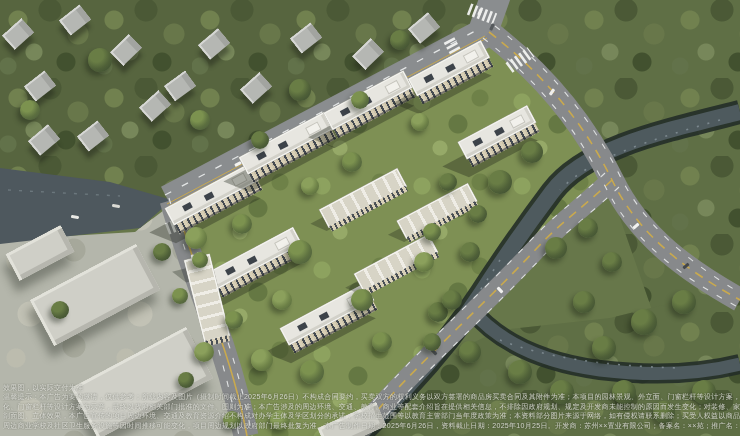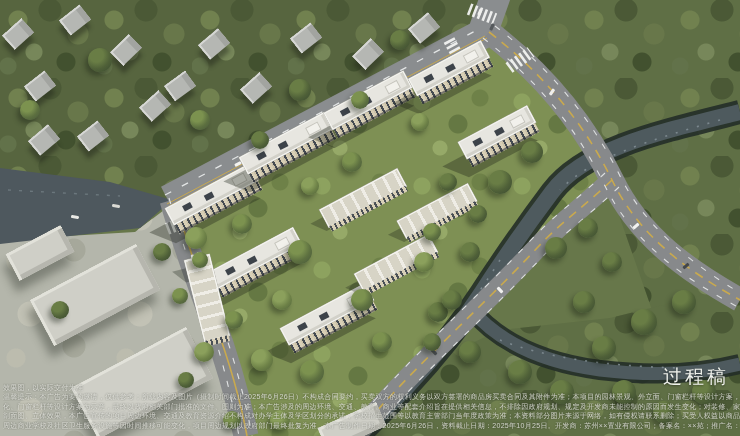--- a/index.html
+++ b/index.html
@@ -294,14 +294,13 @@
       <div class="tree" style="left: 192px; top: 252px; width: 16px; height: 16px; background: radial-gradient(circle at 35% 30%, rgb(124, 146, 79) 0px, rgb(124, 146, 79) 30%, rgb(93, 112, 64) 60%, rgb(71, 87, 58) 100%);"></div>
     </div>
 
   <div class="finep">
     <div style="top:383px">效果图，以实际交付为准</div>
     <div style="top:392px">温馨提示：本广告为要约邀请，仅供参考；所载内容及图片（摄制时间截止2025年6月26日）不构成合同要约，买卖双方的权利义务以双方签署的商品房买卖合同及其附件为准；本项目的园林景观、外立面、门窗栏杆等设计方案，最终以政府批准的文件、图则为准。</div>
     <div style="top:402px">化、门窗栏杆等设计方案为示意，最终以政府相关部门批准的文件、图则为准；本广告涉及的周边环境、交通、教育、商业等配套介绍旨在提供相关信息，不排除因政府规划、规定及开发商未能控制的原因而发生变化；对装修、家具、家电等的展示不代表交付标准。</div>
     <div style="top:411px">剖面图、立体效果，本广告宣传的项目周边环境、交通及教育资源介绍不构成对办学主体及学区划分的承诺；学校招生范围等以教育主管部门当年度政策为准；本资料部分图片来源于网络，如有侵权请联系删除；买受人权益以商品房买卖合同约定为准，本广告内容不作为合同条款。</div>
     <div style="top:421px">周边商业学校及社区卫生服务设施等因时间推移可能变化，项目周边规划以政府部门最终批复为准。本广告制作日期：2025年6月26日，资料截止日期：2025年10月25日。开发商：苏州××置业有限公司；备案名：××苑；推广名：第二期组团。</div>
   </div>
-  <div class="draft">过程稿</div>
 </div>
 
 </body></html>

